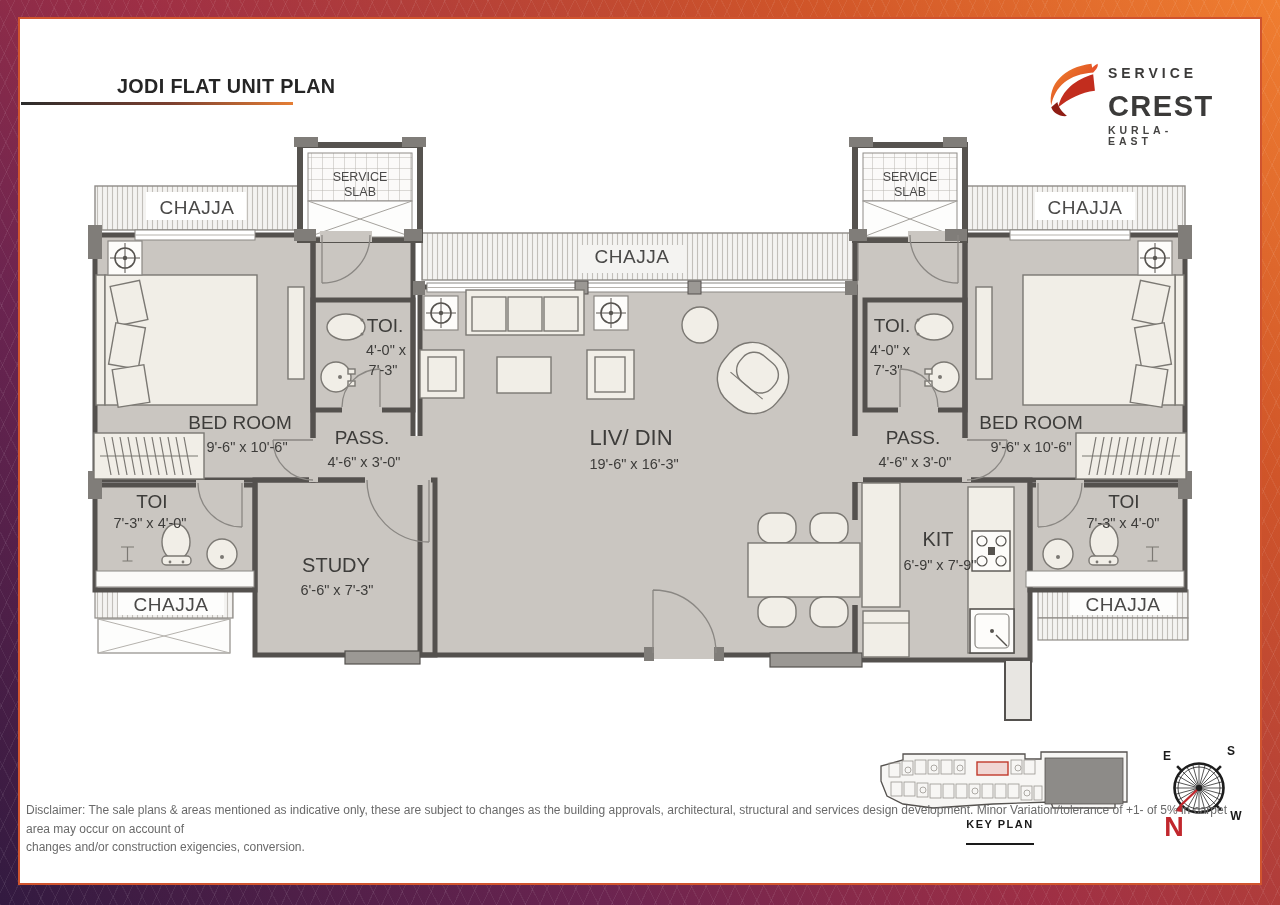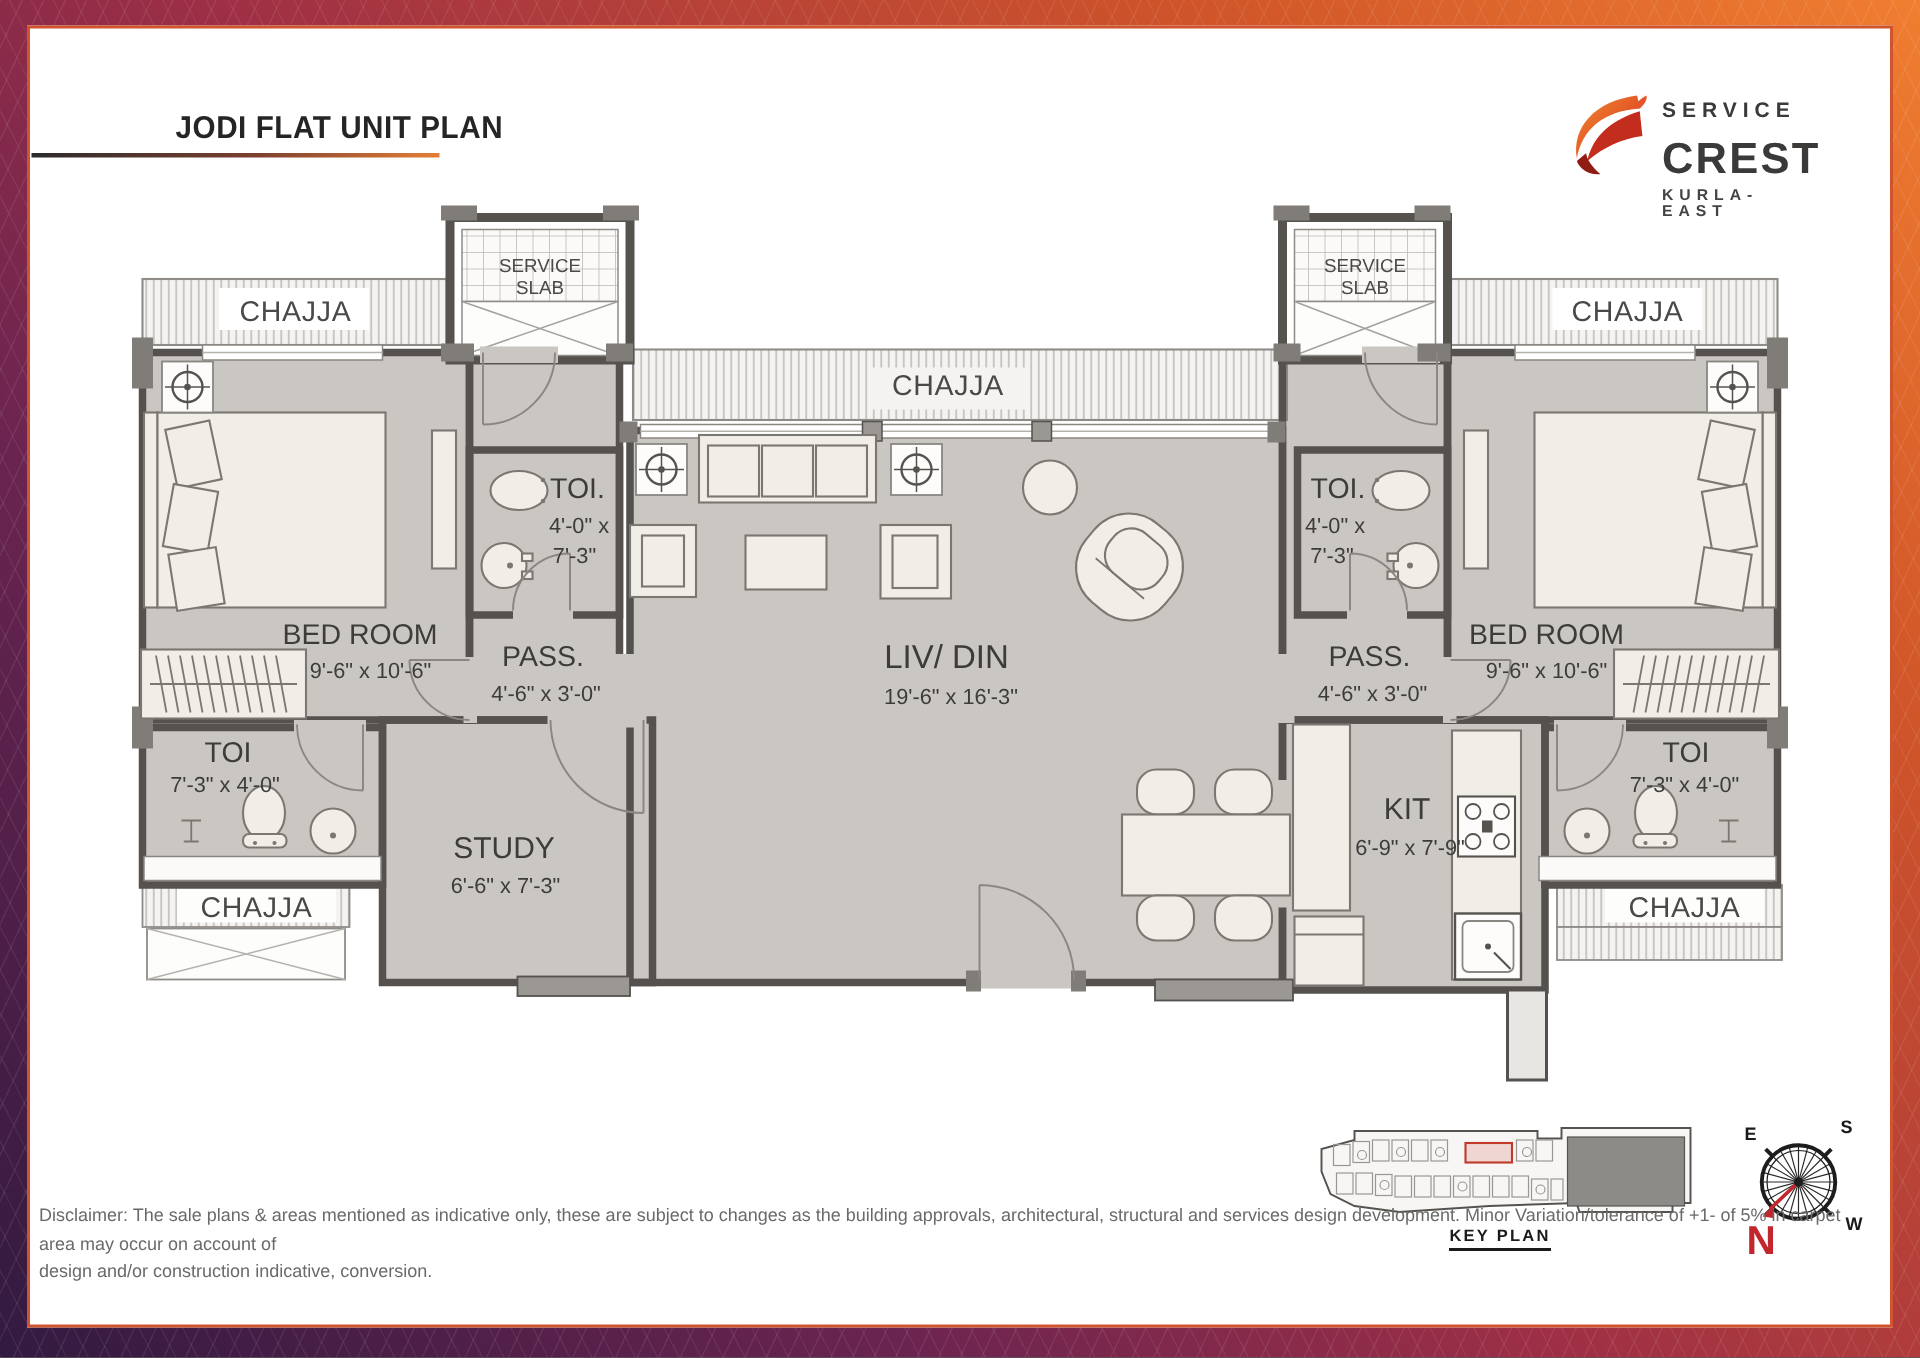--- a/index.html
+++ b/index.html
@@ -17,21 +17,21 @@
   #title-underline{left:21px;top:102px;width:272px;height:3px;
     background:linear-gradient(to right,#2b2b2b,#7c4030 55%,#e57e35);}
   #logo{left:1046px;top:58px;width:170px;height:74px;display:flex;align-items:flex-start;}
   #logo-text{margin-left:6px;color:#3b3a39;line-height:1;}
   #logo-brand{font-size:14px;font-weight:bold;letter-spacing:4px;margin-top:8px;}
   #logo-name{font-size:29px;font-weight:bold;letter-spacing:1.5px;margin-top:12px;}
   #logo-loc{font-size:10.5px;font-weight:bold;letter-spacing:4px;margin-top:4px;color:#454443;}
   #disclaimer{left:26px;top:801px;width:1228px;font-size:12px;line-height:1.55;color:#6a6a6a;}
   #keyplan-label{left:955px;top:818px;width:90px;text-align:center;font-size:11px;
     font-weight:bold;letter-spacing:1.5px;color:#1a1a1a;}
-  #keyplan-label span{border-bottom:2px solid #1a1a1a;padding-bottom:2px;}
+  #keyplan-label span{border-bottom:2px solid #1a1a1a;padding-bottom:13px;}
   svg{display:block;}
   svg text{font-family:"Liberation Sans",sans-serif;fill:#3d3c3a;text-anchor:middle;}
   .t-name{font-size:19px;}
   .t-name20{font-size:20px;}
   .t-big{font-size:22px;}
   .t-dims{font-size:14.5px;}
   .t-chajja{font-size:19px;fill:#4a4948;letter-spacing:.5px;}
   .t-slab{font-size:12.5px;fill:#4a4948;}
   .wall{fill:none;stroke:#54514e;stroke-width:5;}
   .furn{fill:#f1eee7;stroke:#7b7873;stroke-width:1.4;}
@@ -382,15 +382,15 @@
     <path d="M23 73 L31 64 L30 74 Z" fill="#c1272d"></path>
     <circle cx="47" cy="50" r="3" fill="#1d1d1d"></circle>
     <text x="15" y="22" style="font-size:12px;font-weight:bold;fill:#1a1a1a;">E</text>
     <text x="79" y="17" style="font-size:12px;font-weight:bold;fill:#1a1a1a;">S</text>
     <text x="84" y="82" style="font-size:12px;font-weight:bold;fill:#1a1a1a;">W</text>
     <text x="22" y="98" style="font-size:27px;font-weight:bold;fill:#c1272d;">N</text>
   </svg>
 
   <div id="disclaimer" class="abs">
     <div>Disclaimer: The sale plans &amp; areas mentioned as indicative only, these are subject to changes as the building approvals, architectural, structural and services design development. Minor Variation/tolerance of +1- of 5% in carpet area may occur on account of</div>
-    <div>design and/or construction indicative, conversion.</div>
+    <div>changes and/or construction exigencies, conversion.</div>
   </div>
 </div>
 
 </body></html>

